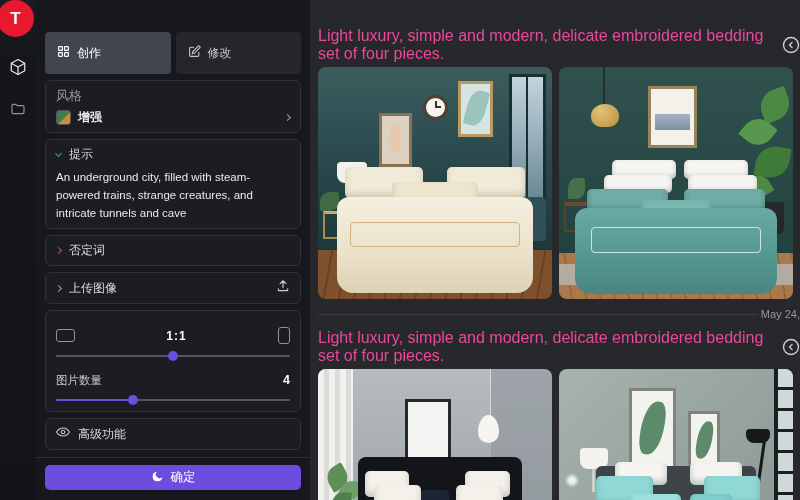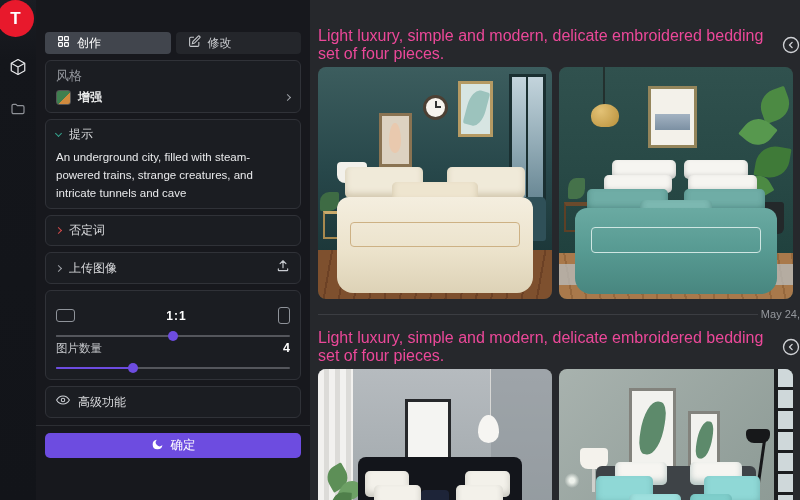--- a/index.html
+++ b/index.html
@@ -13,21 +13,21 @@
   .logo { position:absolute; left:-3px; top:0; width:37px; height:37px; border-radius:50%;
     background:var(--brand,#e8192c); display:flex; align-items:center; justify-content:center;
     color:#fff; font-size:17px; font-weight:bold; }
   .rail-btn { width:36px; height:34px; display:flex; align-items:center; justify-content:center; cursor:pointer; }
   .rail-btn.b1 { margin-top:10px; }
 
   
   .panel { width:274px; flex:0 0 274px; height:500px; background:#17181d; padding:32px 9px 0 9px;
     display:flex; flex-direction:column; position:relative; z-index:2; }
   .tabs { display:flex; gap:5px; }
-  .tab { flex:1; height:22px; border:none; border-radius:4px; background:#24262b; color:#c7c9cd;
+  .tab { flex:1; height:42px; border:none; border-radius:4px; background:#24262b; color:#c7c9cd;
     font-size:12px; display:flex; align-items:center; justify-content:flex-start; gap:7px; padding:0 12px;
     cursor:pointer; font-family:inherit; }
   .tab.active { background:#41454d; color:#fff; }
 
   .card { margin-top:6px; border:1px solid #303238; border-radius:6px; background:#1b1d22; padding:6px 10px; }
   .card-label { font-size:13px; color:#93969c; }
   .style-row { display:flex; align-items:center; gap:7px; margin-top:4px; }
   .style-thumb { width:15px; height:15px; border-radius:3px; flex:0 0 15px;
     background:linear-gradient(135deg,#3f7f4f 0 55%,#d08a3e 55% 100%); border:1px solid #555; }
   .style-value { font-size:12px; color:#eceded; font-weight:bold; flex:1; }
@@ -50,21 +50,21 @@
   .ratio-ic.port { width:12px; height:17px; }
   .ratio-val { font-size:12px; color:#fff; font-weight:bold; letter-spacing:1px; }
 
   .slider { position:relative; height:10px; margin-top:7px; cursor:pointer; }
   .slider .track { position:absolute; left:0; right:0; top:4px; height:2px; background:#54565c; border-radius:2px; }
   .slider .fill { position:absolute; left:0; top:4px; height:2px; width:var(--pct,0%);
     background:var(--accent,#6d4ce0); border-radius:2px; }
   .slider.no-fill .fill { background:#54565c; }
   .slider .thumb { position:absolute; top:0; left:calc(var(--pct,50%) - 5px); width:10px; height:10px;
     border-radius:50%; background:var(--accent,#6d4ce0); }
-  .count-row { display:flex; align-items:flex-start; justify-content:space-between; margin-top:0; }
+  .count-row { display:flex; align-items:flex-start; justify-content:space-between; margin-top:12px; }
   .count-label { font-size:11.5px; color:#c7c9cd; }
   .count-val { font-size:12.5px; color:#fff; font-weight:bold; }
 
   .adv-row { display:flex; align-items:center; gap:8px; padding:7px 10px; cursor:pointer; }
   .panel-divider { height:1px; background:#2c2e33; margin:7px -9px 0 -9px; }
   .confirm { margin-top:7px; height:25px; border:none; border-radius:5px; background:var(--accent,#6d4ce0);
     color:#fff; font-size:12.5px; display:flex; align-items:center; justify-content:center; gap:7px;
     cursor:pointer; font-family:inherit; }
 
   

